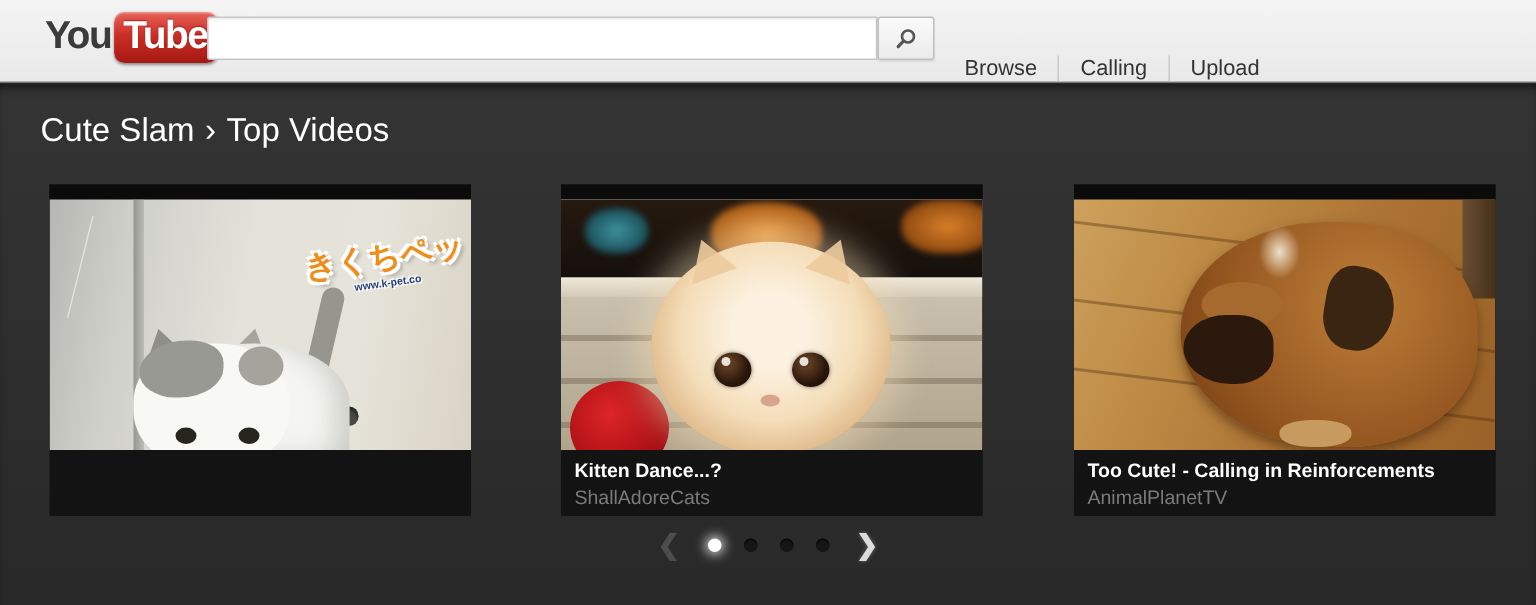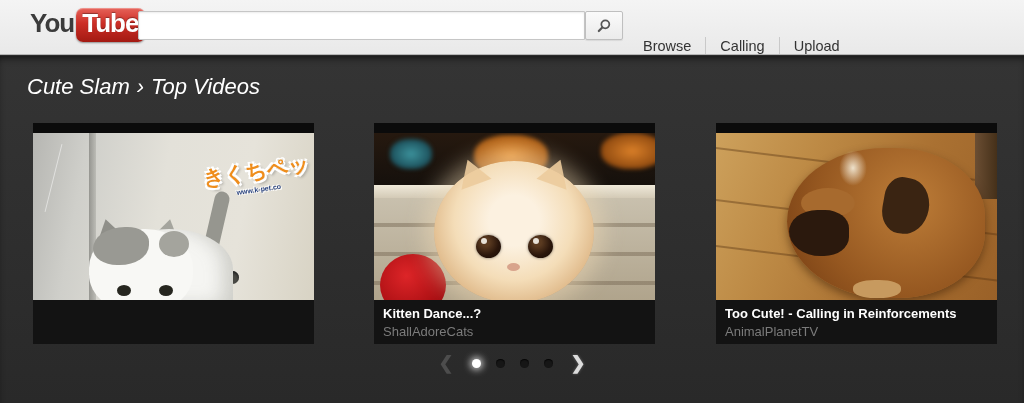--- a/index.html
+++ b/index.html
@@ -32,21 +32,21 @@
     background:linear-gradient(#e6e6e6,#cdcdcd); overflow:hidden; }
   .avatar-head{ position:absolute; left:8px; top:4px; width:11px; height:11px; border-radius:50%; background:#a6a6a6; }
   .avatar-body{ position:absolute; left:4px; bottom:-2px; width:19px; height:12px; border-radius:50% 50% 0 0; background:#a6a6a6; }
   .user-name{ margin-left:10px; font-size:13.5px; color:#3c3c3c; }
   .caret{ margin-left:9px; width:0; height:0; border-left:4px solid transparent; border-right:4px solid transparent; border-top:5px solid #8d8d8d; }
 
   
   .stage{ position:absolute; top:56px; left:0; width:1024px; height:347px;
     background:linear-gradient(180deg,#343434 0%, #2e2e2e 55%, #292929 100%);
     box-shadow:inset 0 5px 8px -4px rgba(0,0,0,.75); }
-  .breadcrumb{ position:absolute; left:27px; top:18px; font-size:22px; color:#fff;font-style:italic; }
+  .breadcrumb{ position:absolute; left:27px; top:18px; font-size:22px; color:#fff; }
   .crumb-sep{ margin:0 7px; color:#fff; }
 
   
   .card{ position:absolute; top:67px; width:281px; height:221px; background:#131313; cursor:pointer; }
   .card1{ left:33px; } .card2{ left:374px; } .card3{ left:716px; }
   .thumb{ position:relative; width:281px; height:177px; background:#0b0b0b; overflow:hidden; }
   .photo{ position:absolute; top:10px; left:0; right:0; bottom:0; overflow:hidden; }
   .info{ height:44px; padding:6px 9px 0 9px; background:#131313; }
   .v-title{ font-size:13px; font-weight:bold; color:#fff; white-space:nowrap; overflow:hidden; }
   .v-author{ font-size:13px; color:#7b7b7b; margin-top:3px; }

